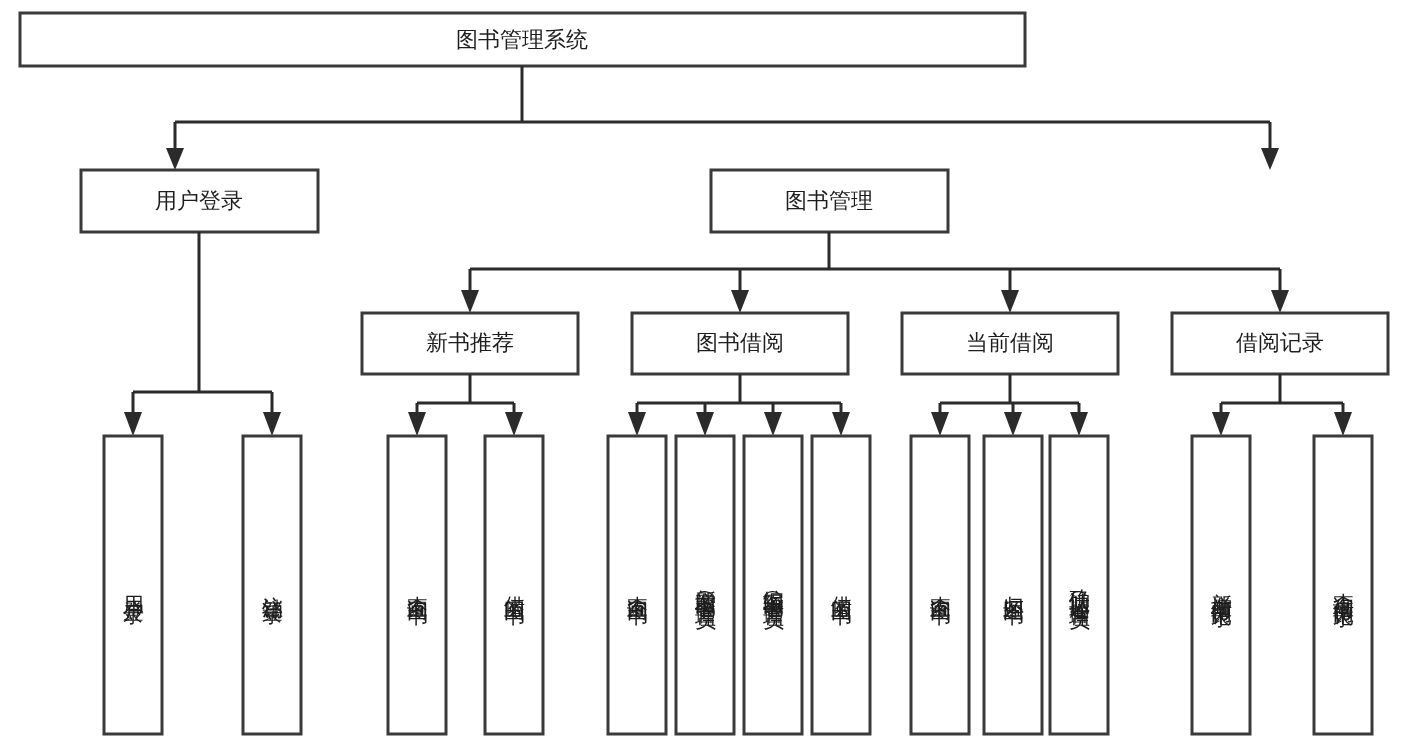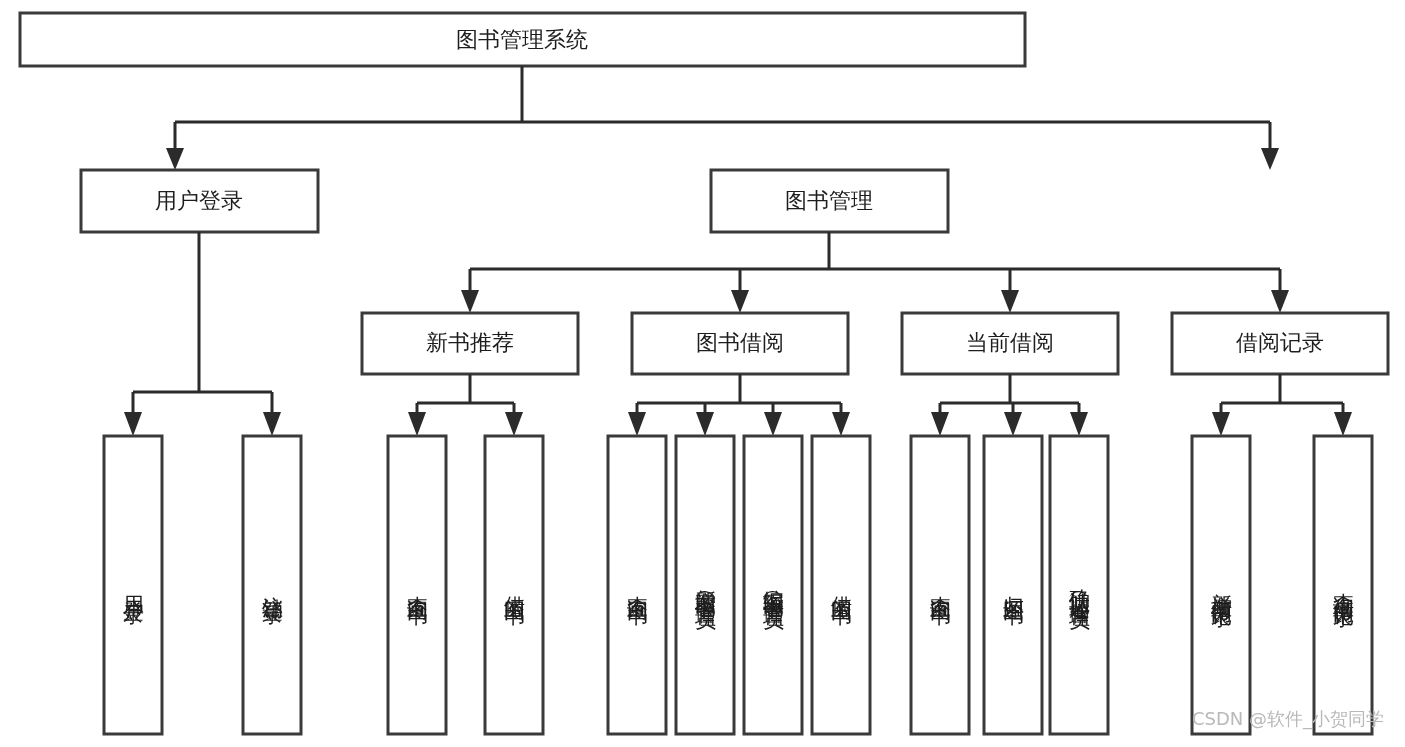--- a/index.html
+++ b/index.html
@@ -208,15 +208,14 @@
   <div class="leaf-label" style="left:608px; top:436px; width:58px; height:298px;">查询图书</div>
   <div class="leaf-label" style="left:676px; top:436px; width:58px; height:298px;">新增图书（管理员）</div>
   <div class="leaf-label" style="left:744px; top:436px; width:58px; height:298px;">编辑图书（管理员）</div>
   <div class="leaf-label" style="left:812px; top:436px; width:58px; height:298px;">借阅图书</div>
   <div class="leaf-label" style="left:911px; top:436px; width:58px; height:298px;">查询图书</div>
   <div class="leaf-label" style="left:984px; top:436px; width:58px; height:298px;">归还图书</div>
   <div class="leaf-label" style="left:1050px; top:436px; width:58px; height:298px;">确认归还（管理员）</div>
   <div class="leaf-label" style="left:1192px; top:436px; width:58px; height:298px;">新增借阅记录</div>
   <div class="leaf-label" style="left:1314px; top:436px; width:58px; height:298px;">查询借阅记录</div>
 
-  <div class="watermark" style="left:1192px; top:707px;">CSDN @软件_小贺同学</div>
 
 </div>
 
 </body></html>

